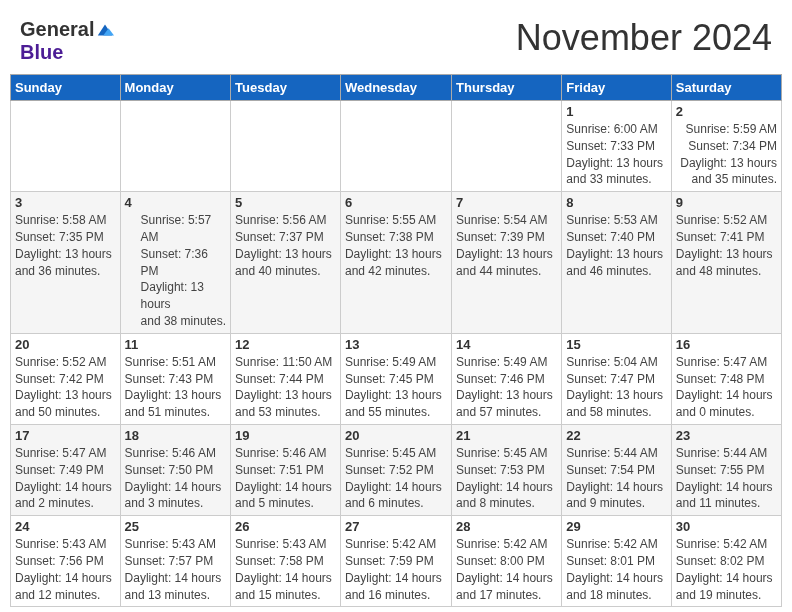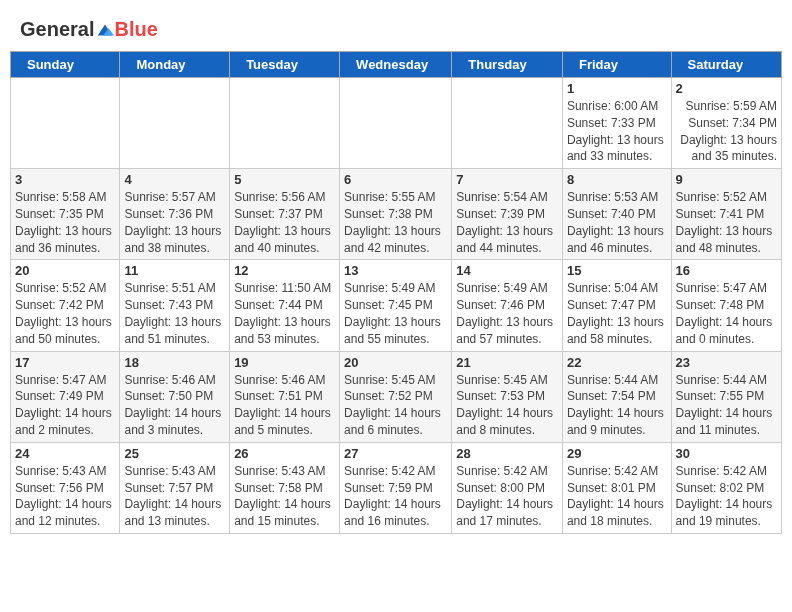--- a/index.html
+++ b/index.html
@@ -11,36 +11,36 @@
       padding: 10px;
     }
     .header {
       display: flex;
       justify-content: space-between;
       align-items: flex-start;
       padding: 8px 10px 4px 10px;
     }
     .logo {
       display: flex;
-      flex-direction: row;
+      flex-direction: column;
       align-items: flex-start;
     }
     .logo-text {
       display: flex;
       align-items: center;
     }
     .logo-general {
       font-size: 20px;
       font-weight: bold;
       color: #333;
     }
     .logo-blue {
       font-size: 20px;
       font-weight: bold;
-      color: #ef4444;
+      color: #4c1d95;
       text-align: right;
     }
     .logo-icon {
       width: 18px;
       height: 18px;
       margin-left: 2px;
     }
     .title-block {
       text-align: right;
     }
@@ -57,21 +57,21 @@
     .calendar {
       width: 100%;
       border-collapse: collapse;
       margin-top: 6px;
     }
     .calendar th {
       background-color: #1565c0;
       color: white;
       font-size: 13px;
       font-weight: bold;
-      padding: 5px 16px;
+      padding: 5px 4px;
       text-align: left;
       border: 1px solid #aaa;
     }
     .calendar td {
       border: 1px solid #ccc;
       vertical-align: top;
       padding: 3px 4px;
       width: 113px;
       min-height: 80px;
       font-size: 10.5px;
@@ -105,20 +105,21 @@
     <div class="logo-text">
       <span class="logo-general">General</span>
       <svg class="logo-icon" viewBox="0 0 20 20">
         <polygon points="2,16 10,4 18,16" fill="#1565c0"></polygon>
         <polygon points="8,16 14,8 20,16" fill="#42a5f5"></polygon>
       </svg>
     </div>
     <span class="logo-blue">Blue</span>
   </div>
   <div class="title-block">
+    <div class="month-title">November 2024</div>
   </div>
 </div>
 
 <table class="calendar">
   <thead>
     <tr>
     <th>Sunday</th>
         <th>Monday</th>
         <th>Tuesday</th>
         <th>Wednesday</th>
@@ -152,21 +153,21 @@
       <tr>
         <td>
           <span class="day-number">3</span>
           <div class="day-detail" style="white-space: pre-line;">Sunrise: 5:58 AM
 Sunset: 7:35 PM
 Daylight: 13 hours
 and 36 minutes.</div>
         </td>
         <td>
           <span class="day-number">4</span>
-          <div class="day-detail" style="white-space: pre-line;">Sunrise: 5:57 AM
+          <div class="day-detail" style="white-space: pre-line; margin-left: 16px;">Sunrise: 5:57 AM
 Sunset: 7:36 PM
 Daylight: 13 hours
 and 38 minutes.</div>
         </td>
         <td>
           <span class="day-number">5</span>
           <div class="day-detail" style="white-space: pre-line;">Sunrise: 5:56 AM
 Sunset: 7:37 PM
 Daylight: 13 hours
 and 40 minutes.</div>

